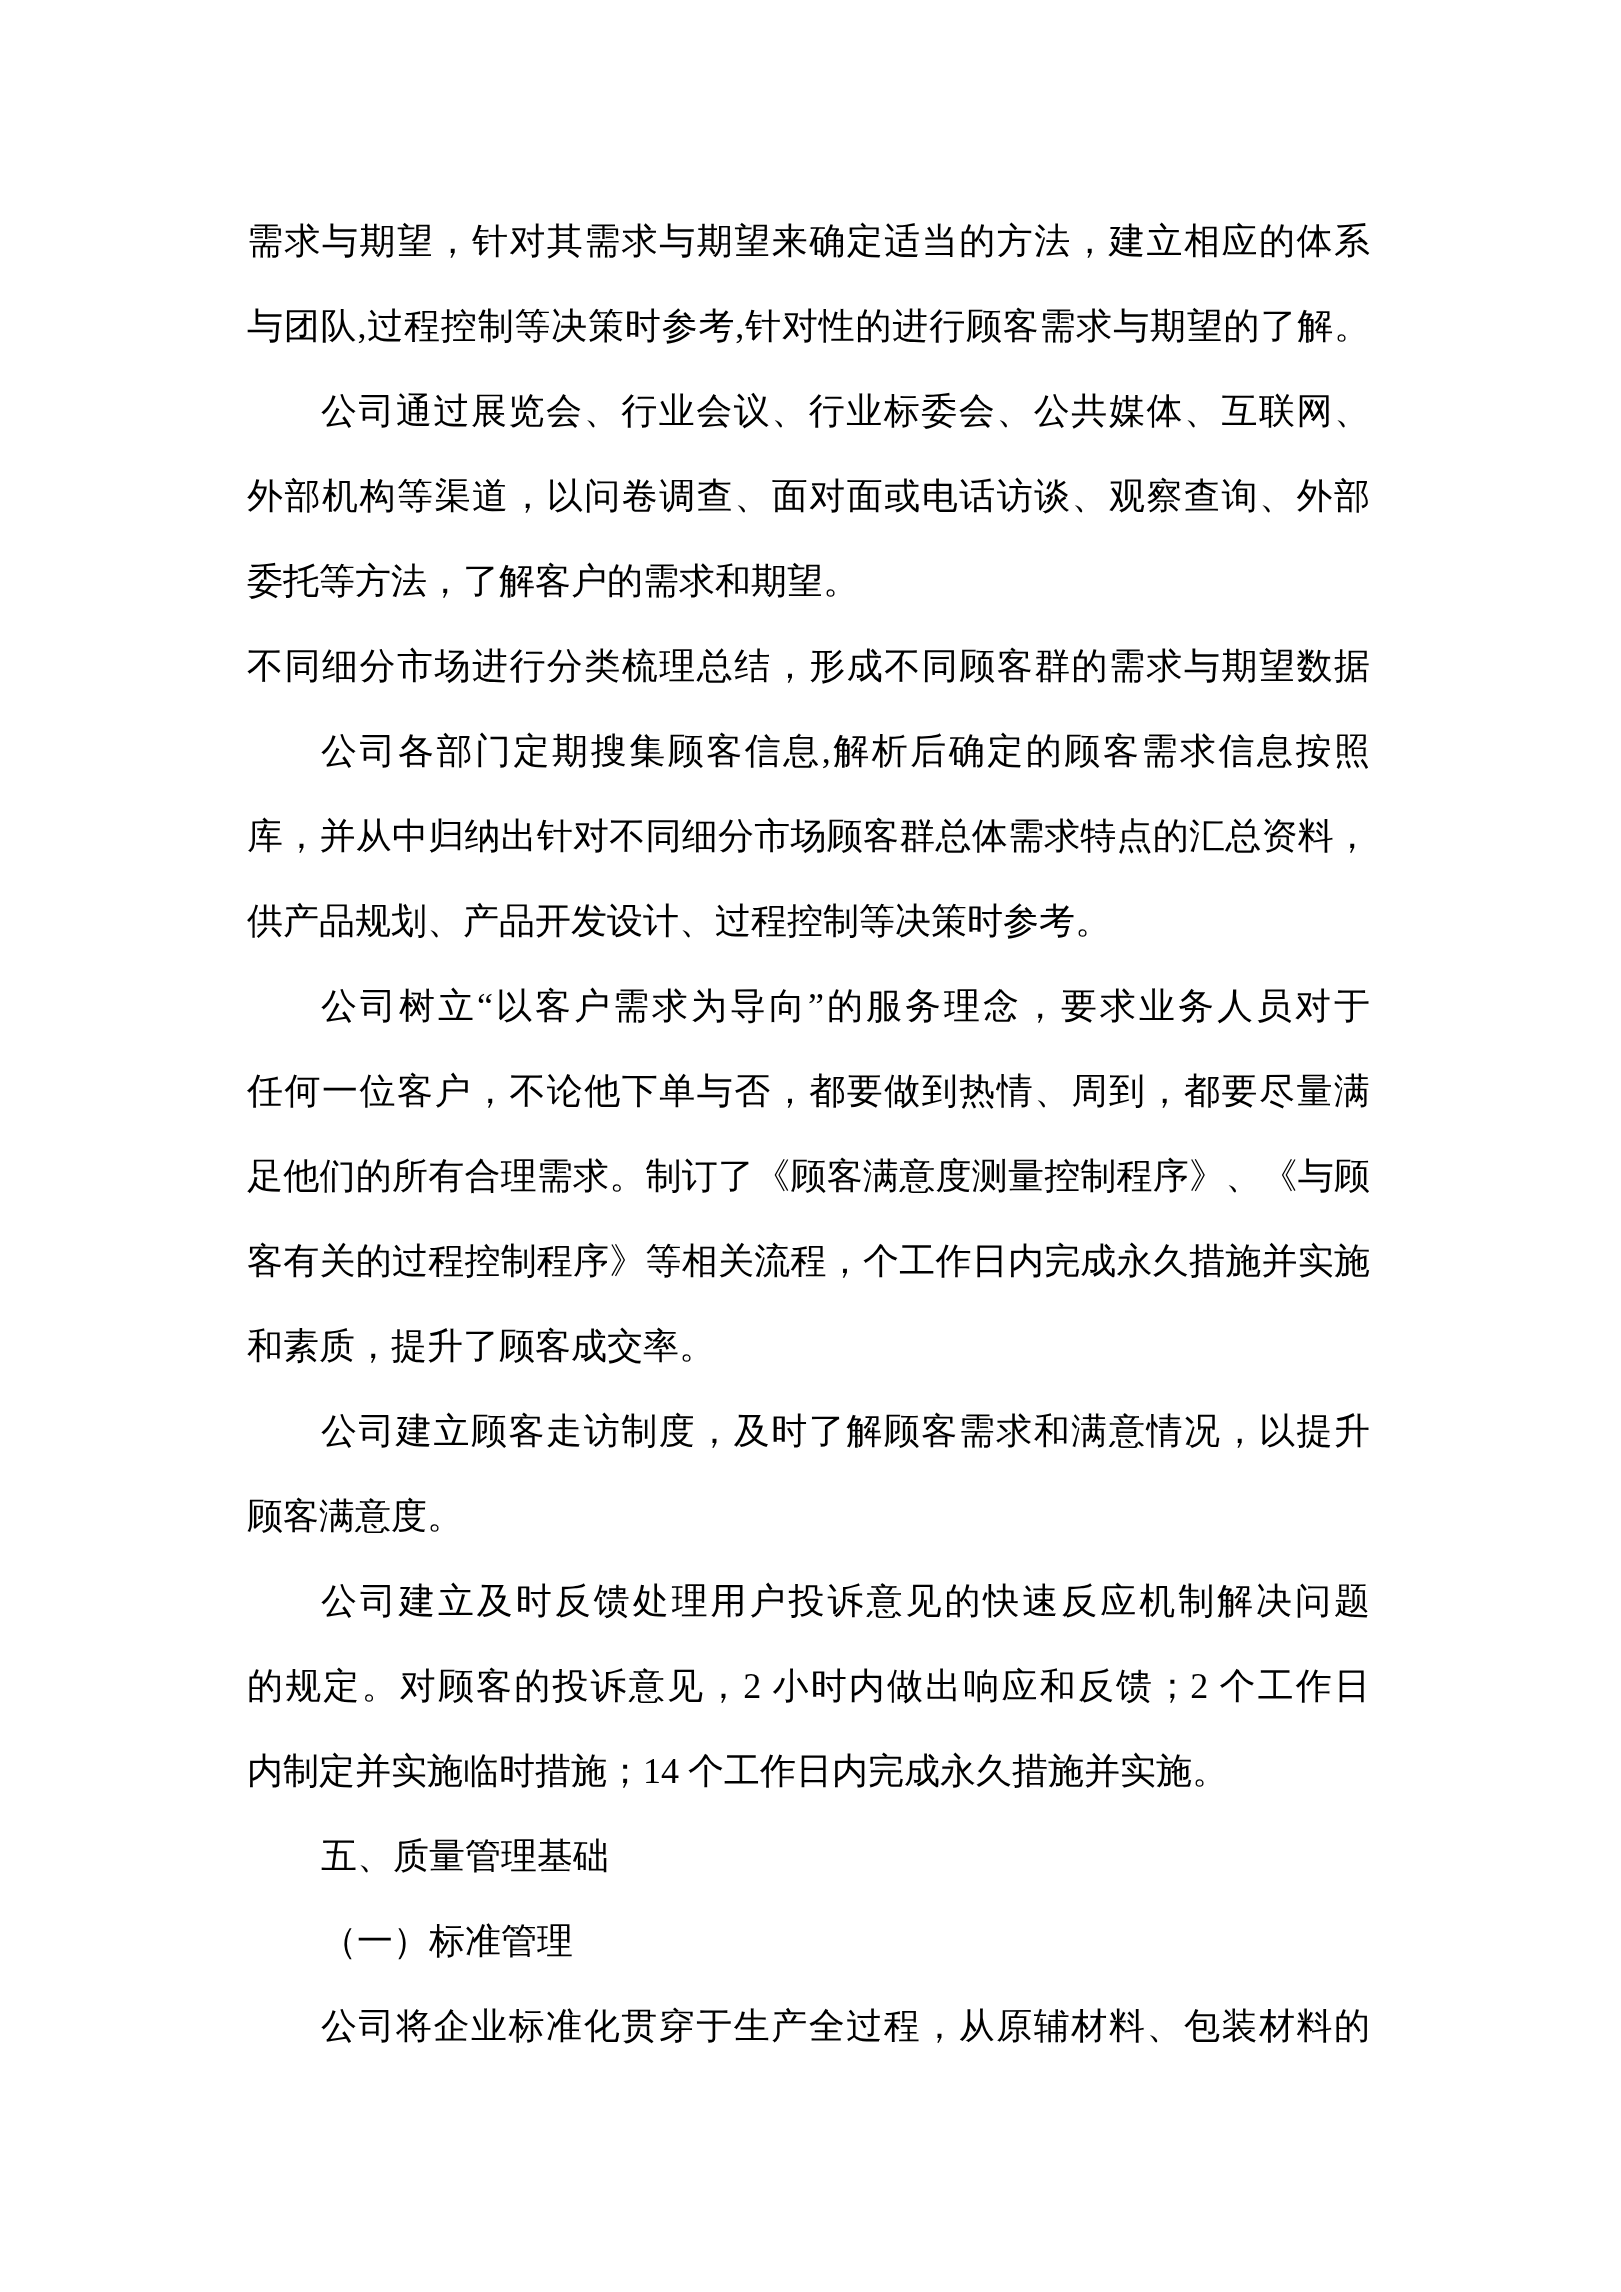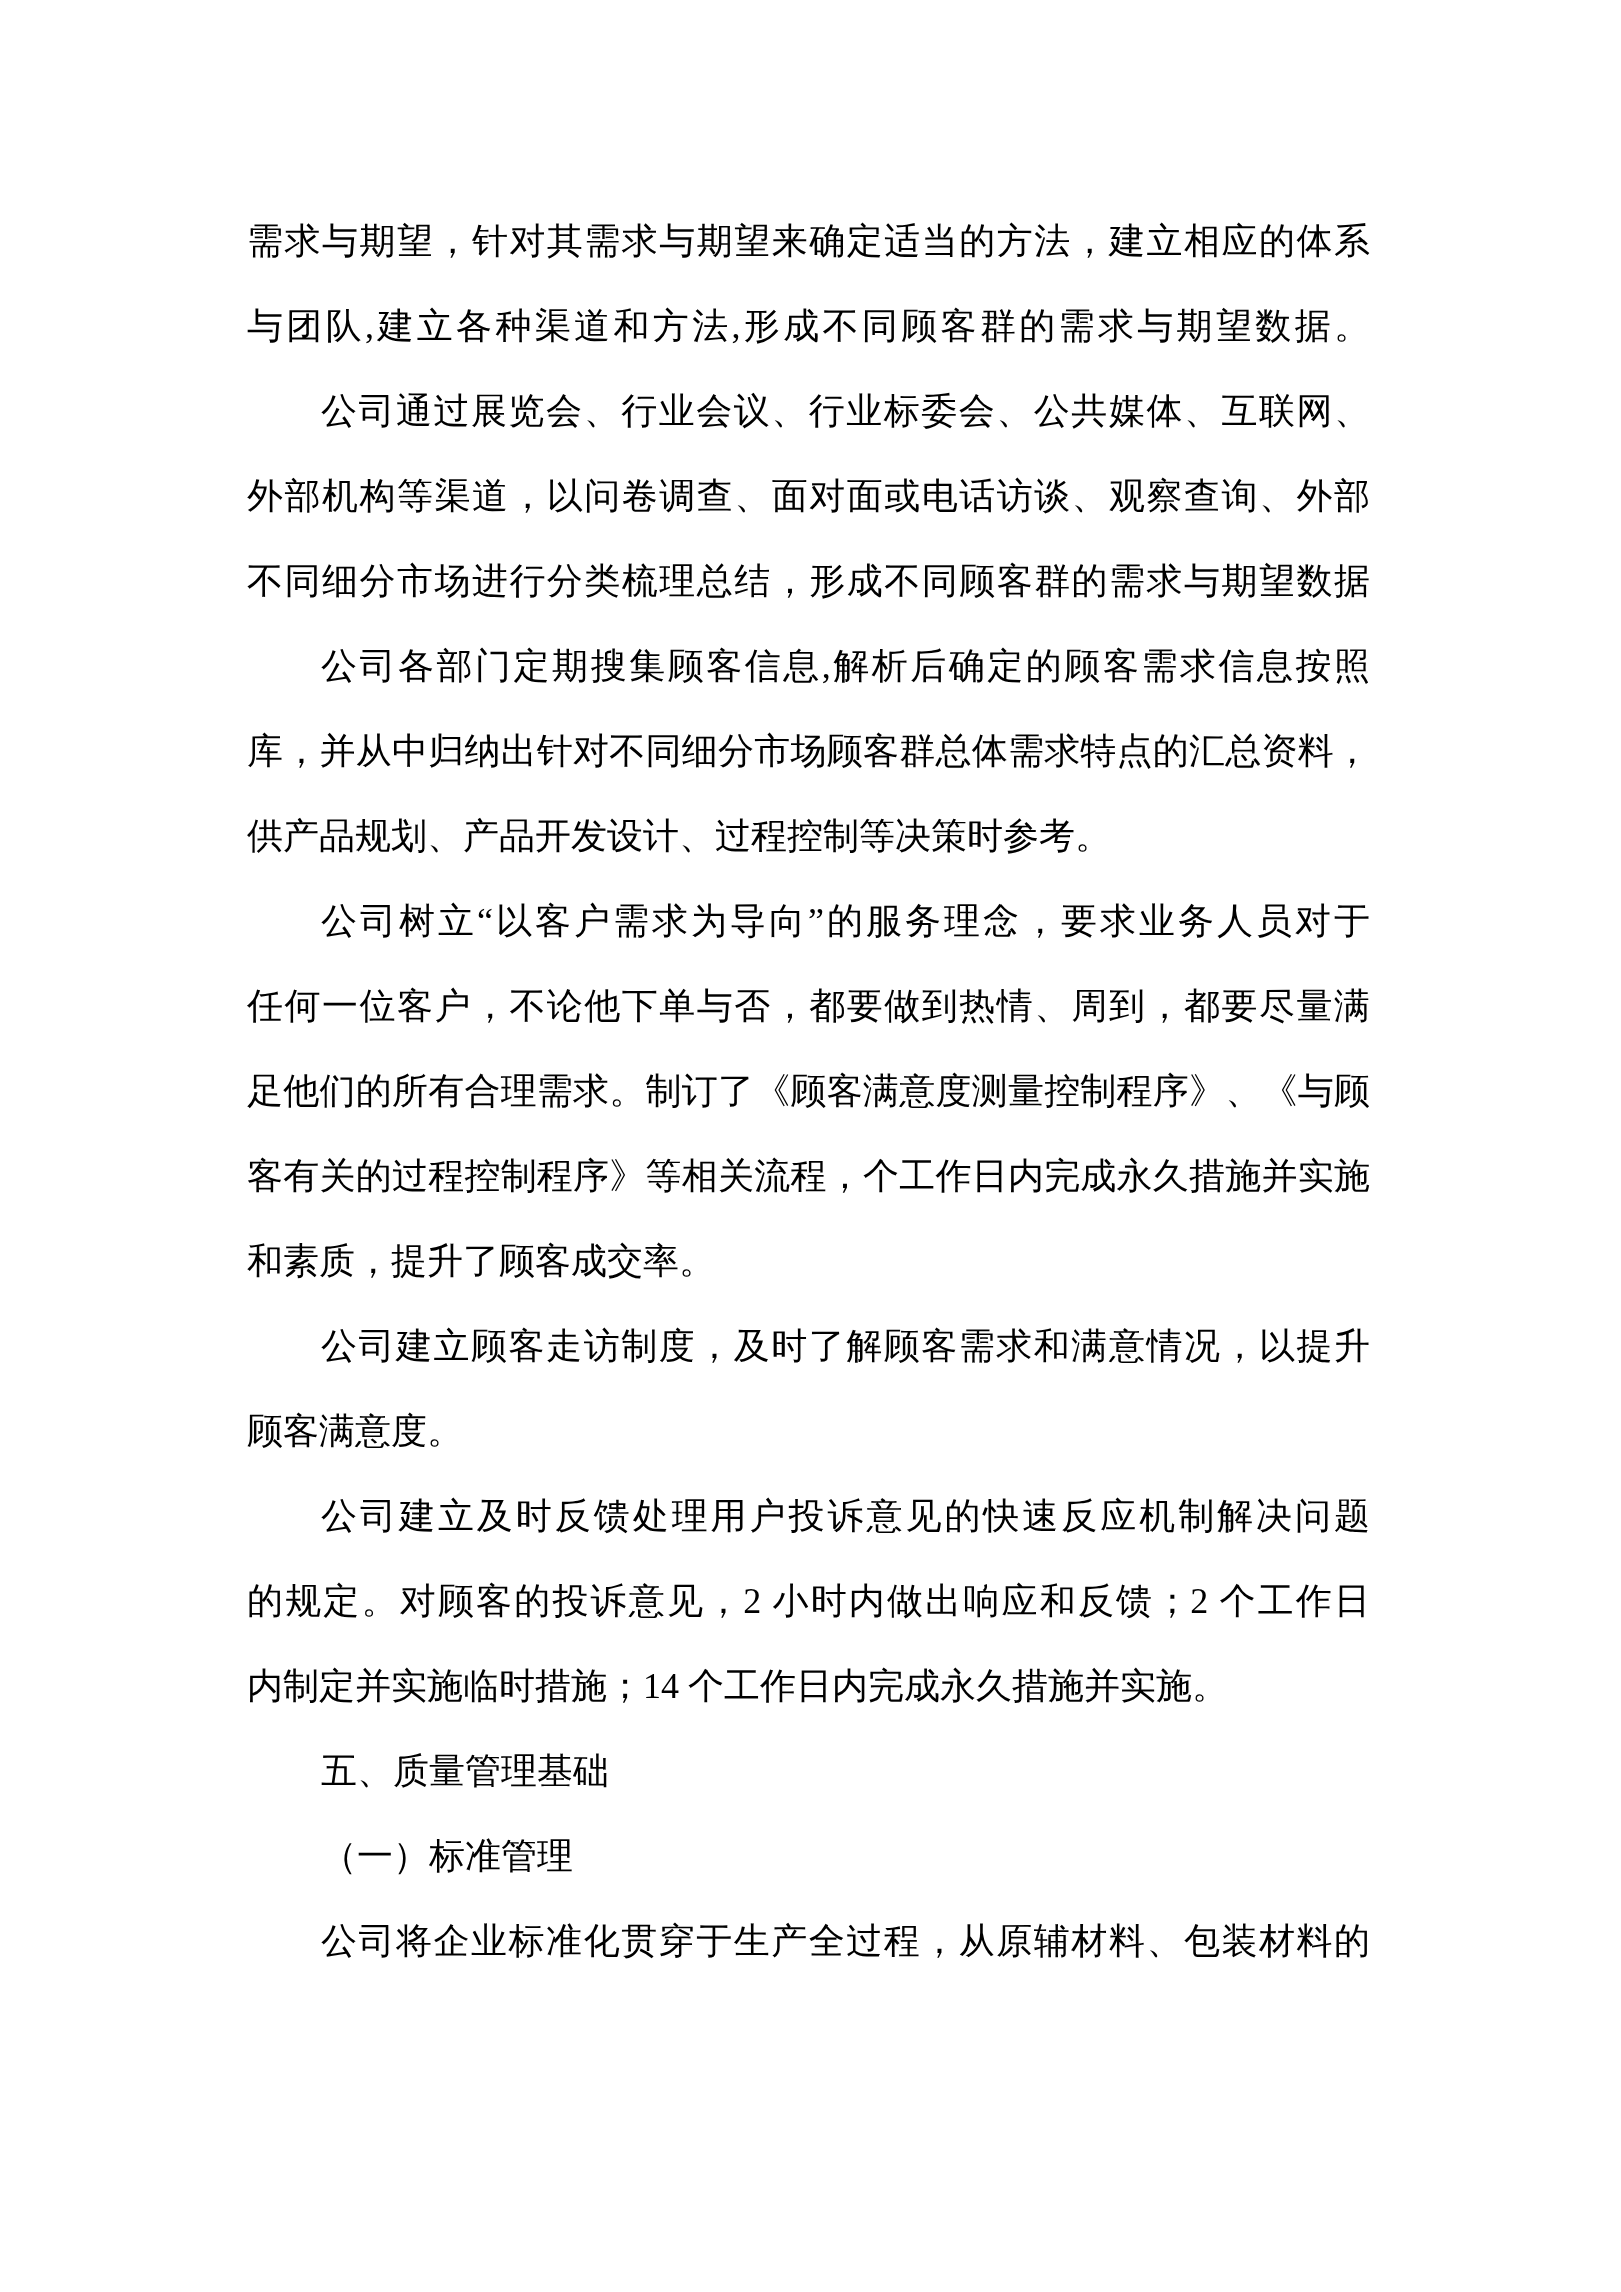--- a/index.html
+++ b/index.html
@@ -33,24 +33,25 @@
   .ln.indent { padding-left:74px; }
   .ln.bold { font-weight:normal; }
 </style>
 </head>
 <body>
 
 <div class="page">
   <div class="textblock">
 
     <div class="ln fill">需求与期望，针对其需求与期望来确定适当的方法，建立相应的体系</div>
-    <div class="ln fill">与团队,建立各种渠道和方法,形成不同顾客群的需求与期望数据。</div>
+    <div class="ln fill">与团队,过程控制等决策时参考,针对性的进行顾客需求与期望的了解。</div>
 
     <div class="ln fill indent">公司通过展览会、行业会议、行业标委会、公共媒体、互联网、</div>
     <div class="ln fill">外部机构等渠道，以问卷调查、面对面或电话访谈、观察查询、外部</div>
+    <div class="ln">委托等方法，了解客户的需求和期望。</div>
 
     <div class="ln fill">不同细分市场进行分类梳理总结，形成不同顾客群的需求与期望数据</div>
     <div class="ln fill indent">公司各部门定期搜集顾客信息,解析后确定的顾客需求信息按照</div>
     <div class="ln fill">库，并从中归纳出针对不同细分市场顾客群总体需求特点的汇总资料，</div>
     <div class="ln">供产品规划、产品开发设计、过程控制等决策时参考。</div>
 
     <div class="ln fill indent">公司树立“以客户需求为导向”的服务理念，要求业务人员对于</div>
     <div class="ln fill">任何一位客户，不论他下单与否，都要做到热情、周到，都要尽量满</div>
     <div class="ln fill">足他们的所有合理需求。制订了《顾客满意度测量控制程序》、《与顾</div>
     <div class="ln fill">客有关的过程控制程序》等相关流程，个工作日内完成永久措施并实施</div>

